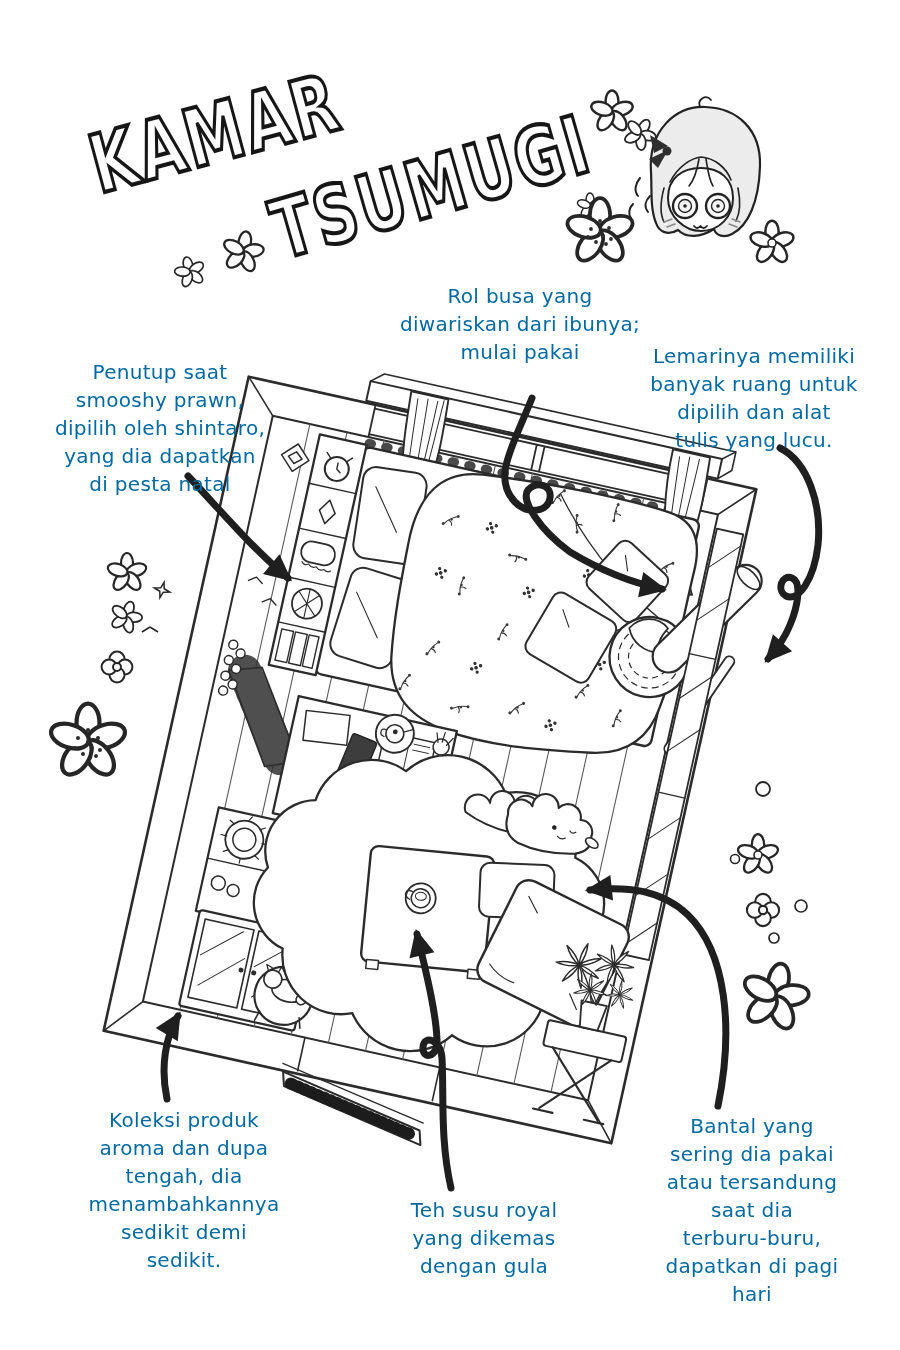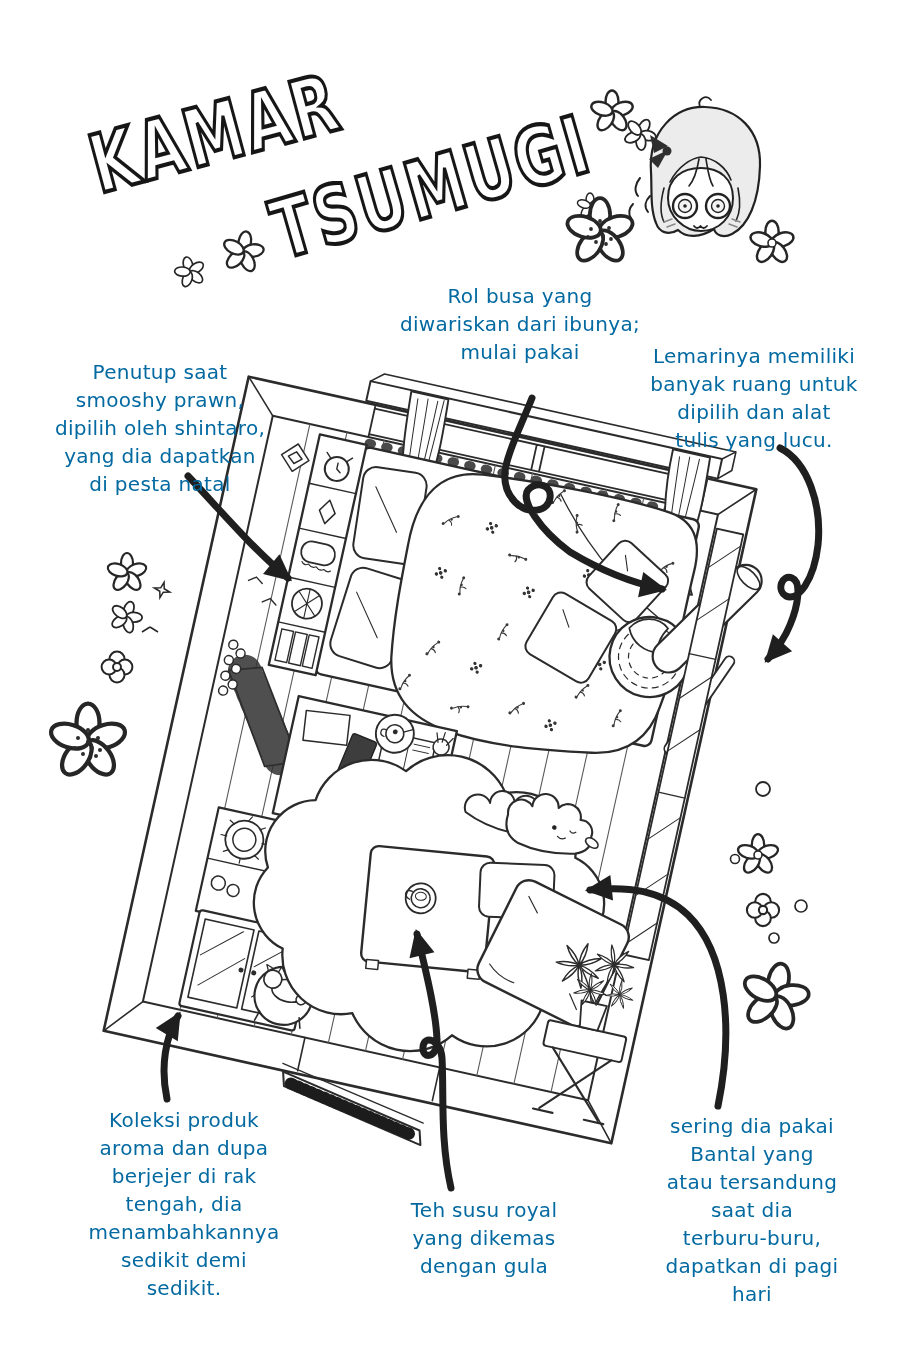--- a/index.html
+++ b/index.html
@@ -429,36 +429,35 @@
 <div class="label" style="left:632px;top:342px;width:244px;">
   <div>Lemarinya memiliki</div>
   <div>banyak ruang untuk</div>
   <div>dipilih dan alat</div>
   <div>tulis yang lucu.</div>
 </div>
 
 <div class="label" style="left:58px;top:1106px;width:252px;">
   <div>Koleksi produk</div>
   <div>aroma dan dupa</div>
-  <div>berjejer di rak</div>
   <div>tengah, dia</div>
   <div>menambahkannya</div>
   <div>sedikit demi</div>
   <div>sedikit.</div>
 </div>
 
 <div class="label" style="left:362px;top:1196px;width:244px;">
   <div>Teh susu royal</div>
   <div>yang dikemas</div>
   <div>dengan gula</div>
 </div>
 
 <div class="label" style="left:628px;top:1112px;width:248px;">
+  <div>Bantal yang</div>
   <div>sering dia pakai</div>
-  <div>Bantal yang</div>
   <div>atau tersandung</div>
   <div>saat dia</div>
   <div>terburu-buru,</div>
   <div>dapatkan di pagi</div>
   <div>hari</div>
 </div>
 
 </div>
 
 </body></html>

